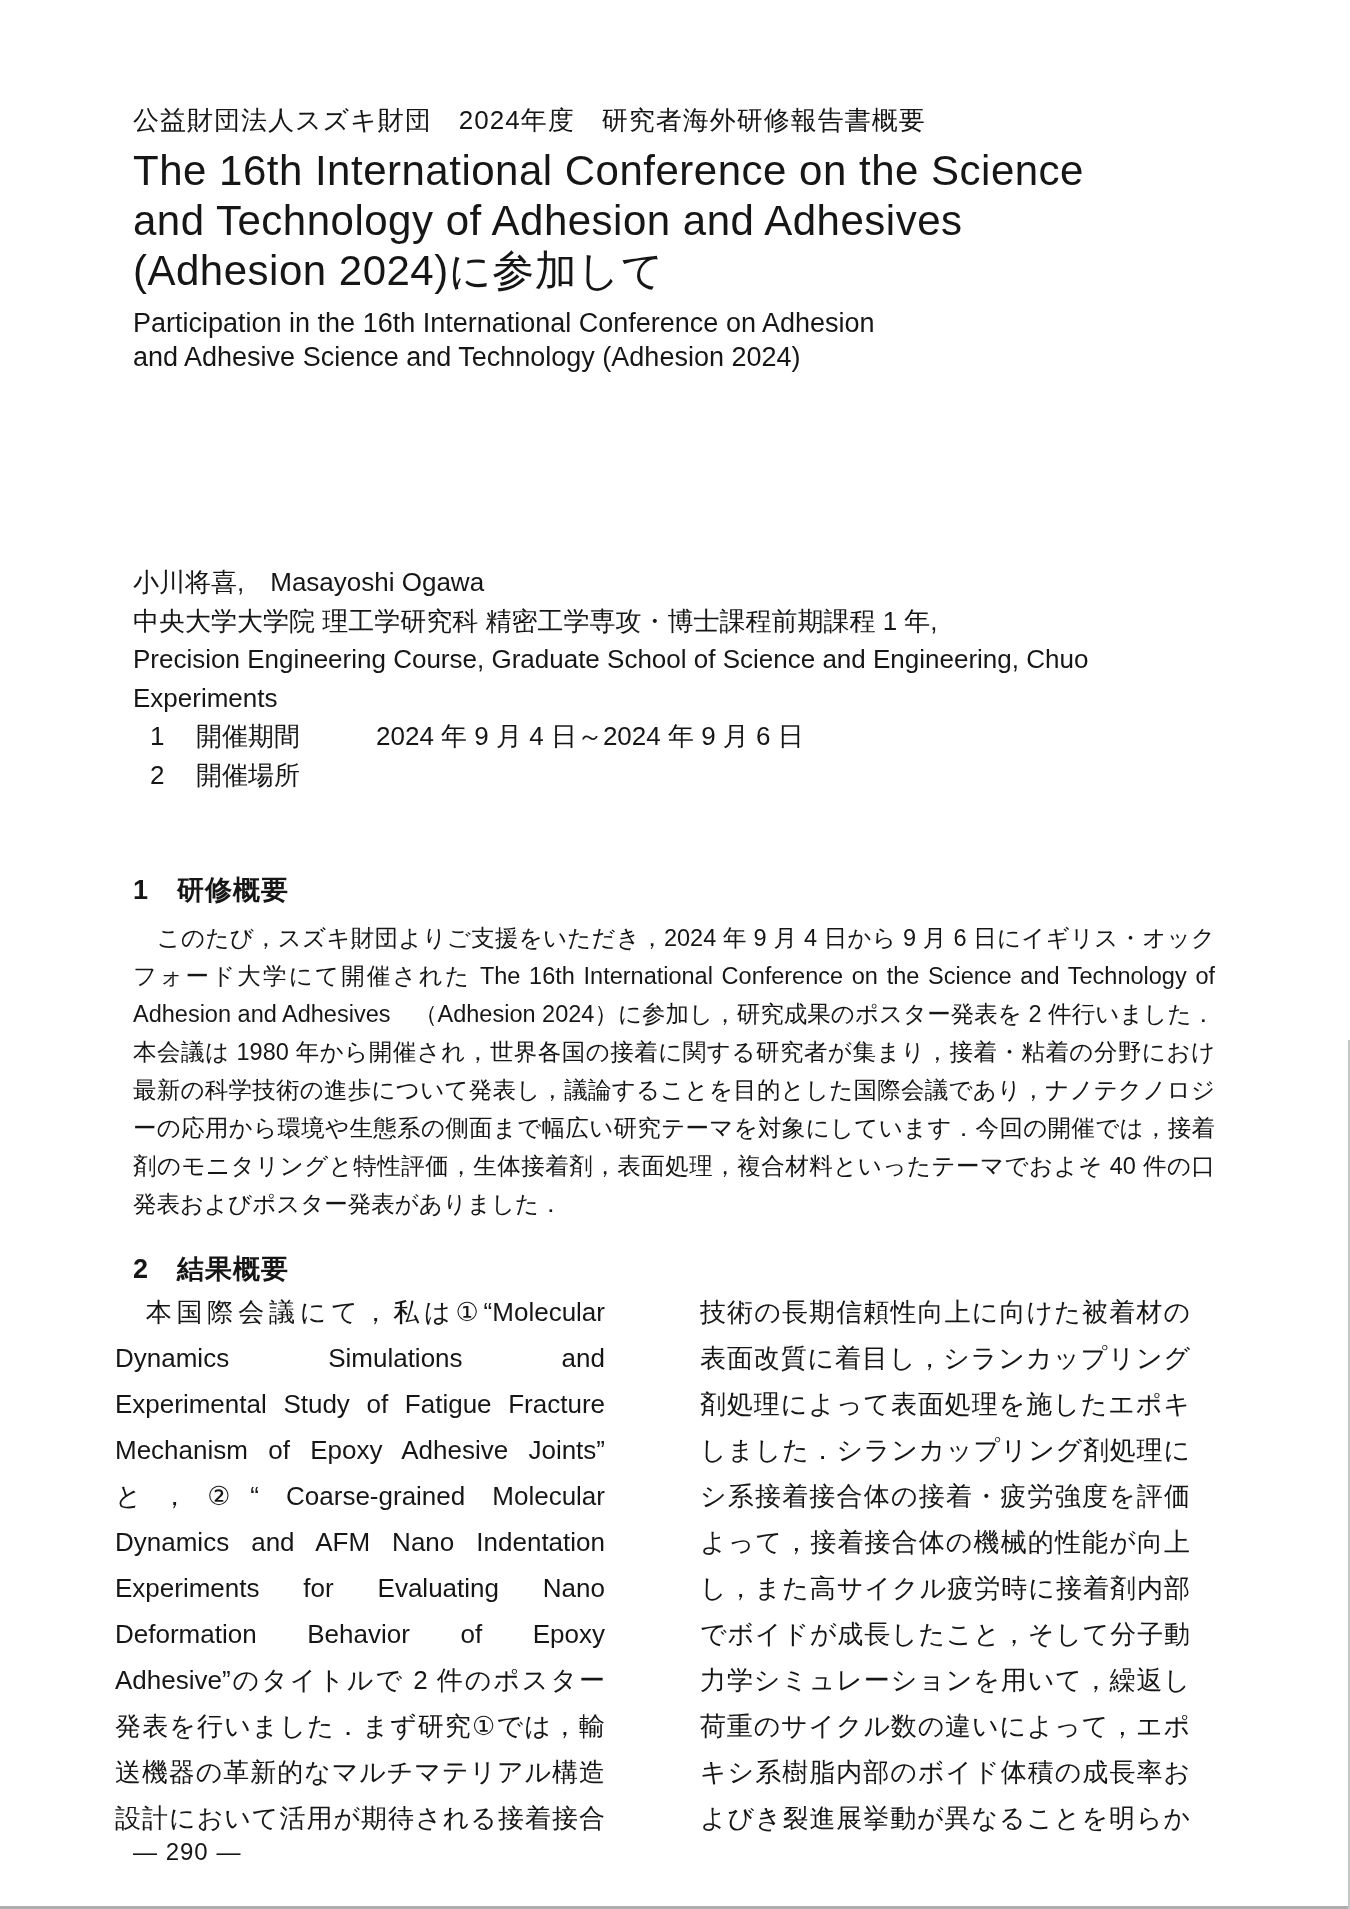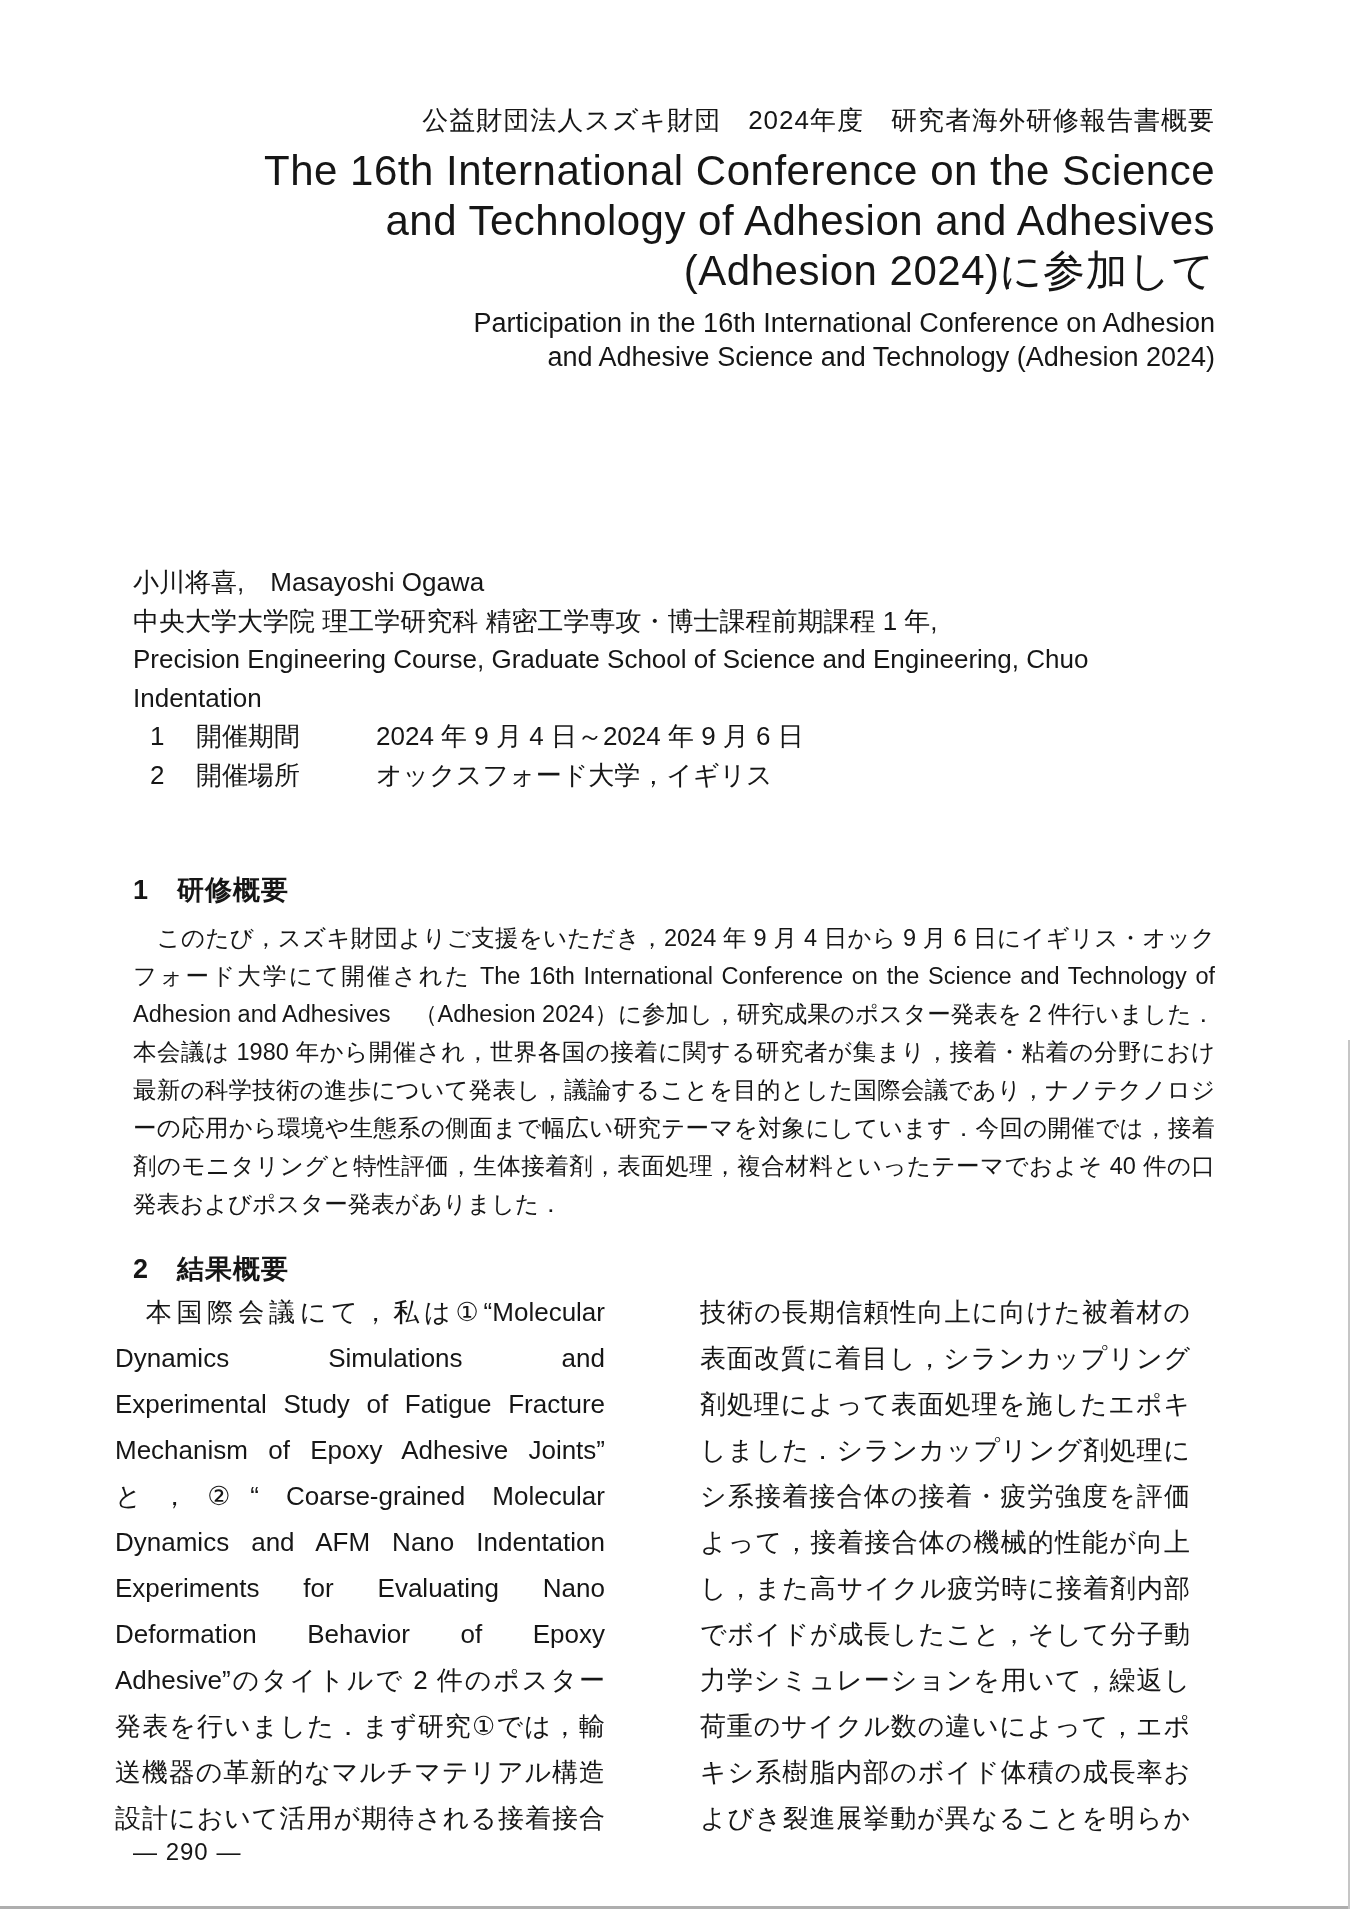--- a/index.html
+++ b/index.html
@@ -4,21 +4,21 @@
 <style>
   html,body{margin:0;padding:0;background:#ffffff;}
   .page{
     position:relative;
     width:1350px;height:1909px;
     background:#ffffff;
     color:#161616;
     font-family:"Liberation Sans","DejaVu Sans",sans-serif;
     overflow:hidden;
   }
-  .center-block{position:absolute;left:133px;width:1082px;text-align:right;}
+  .center-block{position:absolute;left:133px;width:1082px;text-align:left;}
   .header-line{top:103px;font-size:26px;font-weight:500;letter-spacing:1px;}
   .title{top:146px;font-size:42px;line-height:50px;font-weight:500;letter-spacing:0.5px;}
   .subtitle{top:306px;font-size:27px;line-height:34px;font-weight:400;}
   .author-block{position:absolute;top:563px;left:133px;width:1100px;font-size:26px;line-height:38.5px;}
   .author-block .aline{height:38.5px;overflow:hidden;}
   .meta-row{display:flex;height:38.5px;overflow:hidden;}
   .meta-num{margin-left:17px;width:46px;}
   .meta-label{width:180px;}
   .sec-heading{position:absolute;left:133px;font-size:27px;font-weight:700;letter-spacing:1px;}
   .s1h{top:872px;}
@@ -49,30 +49,29 @@
 
   <div class="center-block subtitle">
     <div>Participation in the 16th International Conference on Adhesion</div>
     <div>and Adhesive Science and Technology (Adhesion 2024)</div>
   </div>
 
   <div class="author-block">
     <div class="aline">小川将喜,　Masayoshi Ogawa</div>
     <div class="aline">中央大学大学院 理工学研究科 精密工学専攻・博士課程前期課程 1 年,</div>
     <div class="aline">Precision Engineering Course, Graduate School of Science and Engineering, Chuo</div>
-    <div class="aline">Indentation</div>
+    <div class="aline">Experiments</div>
     <div class="meta-row">
       <span class="meta-num">1</span>
       <span class="meta-label">開催期間</span>
       <span class="meta-value">2024 年 9 月 4 日～2024 年 9 月 6 日</span>
     </div>
     <div class="meta-row">
       <span class="meta-num">2</span>
       <span class="meta-label">開催場所</span>
-      <span class="meta-value">オックスフォード大学，イギリス</span>
     </div>
   </div>
 
   <div class="sec-heading s1h">1　研修概要</div>
 
   <div class="para">
     <div class="pline j">　このたび，スズキ財団よりご支援をいただき，2024 年 9 月 4 日から 9 月 6 日にイギリス・オックス</div>
     <div class="pline j">フォード大学にて開催された The 16th International Conference on the Science and Technology of</div>
     <div class="pline j">Adhesion and Adhesives　（Adhesion 2024）に参加し，研究成果のポスター発表を 2 件行いました．</div>
     <div class="pline j">本会議は 1980 年から開催され，世界各国の接着に関する研究者が集まり，接着・粘着の分野における</div>

